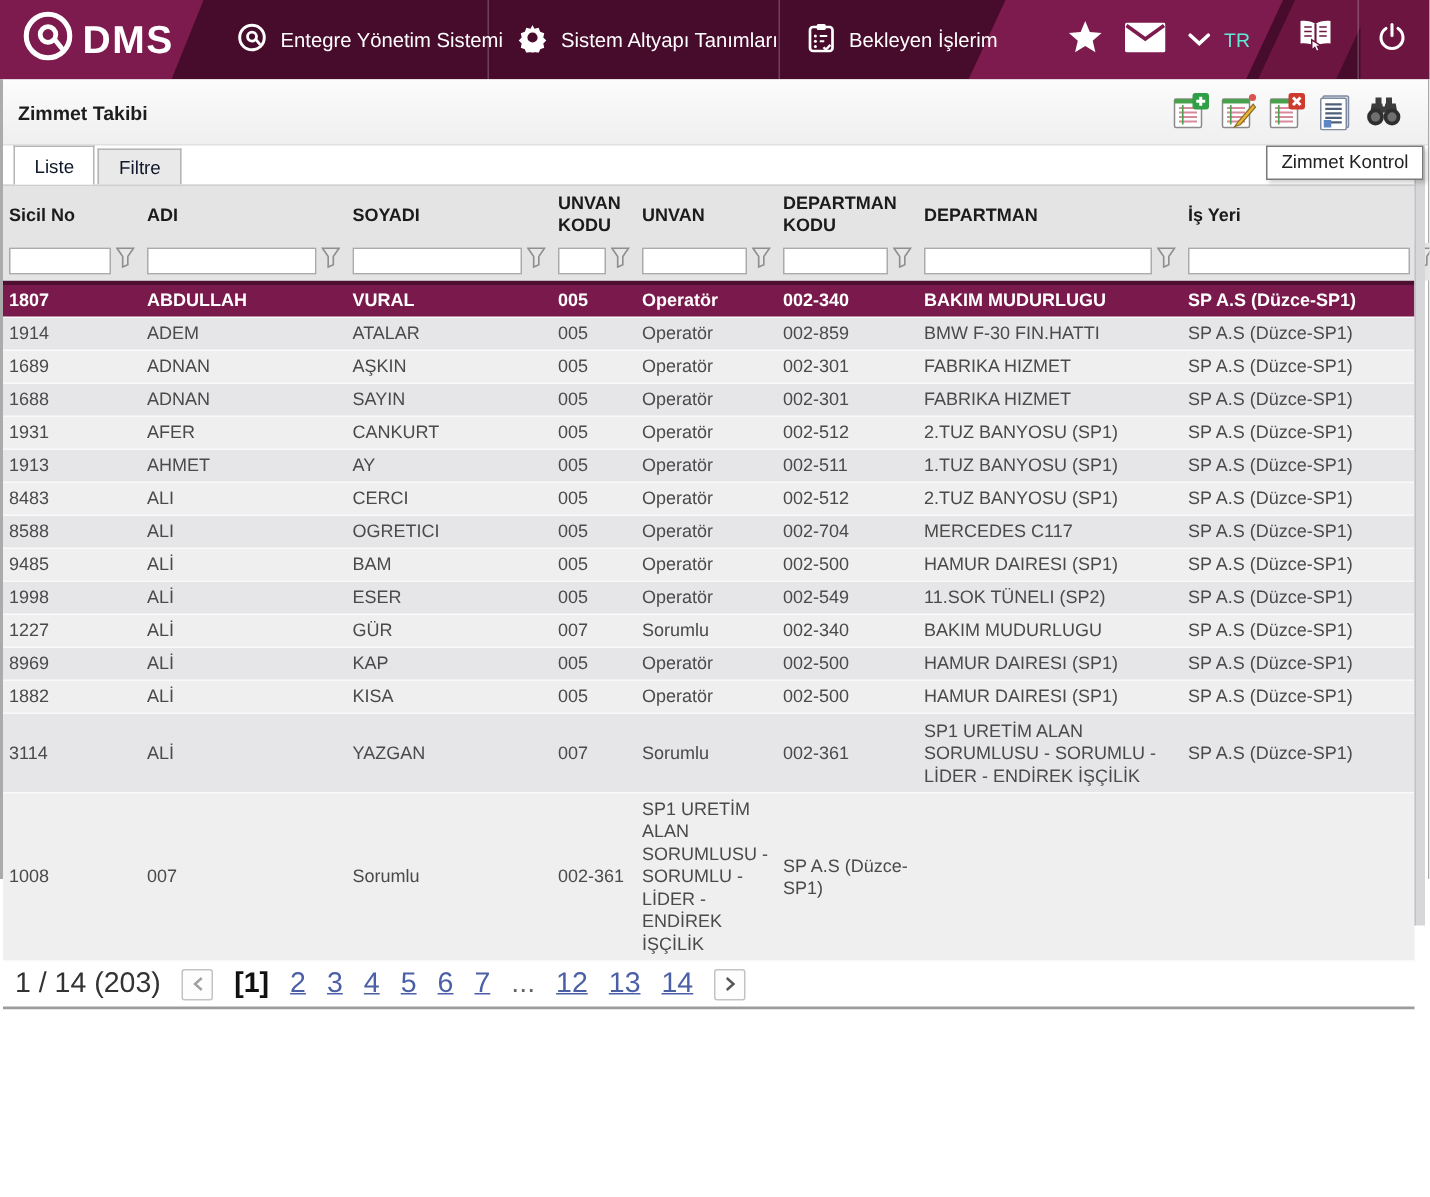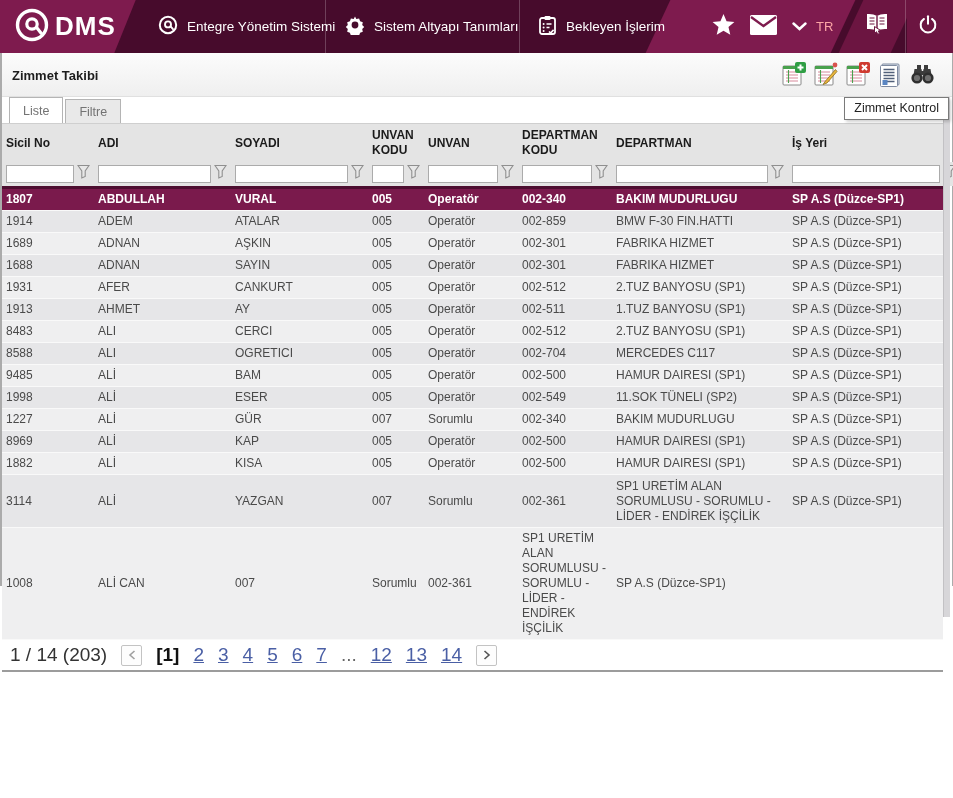--- a/index.html
+++ b/index.html
@@ -13,34 +13,34 @@
   .seg { position:absolute; top:0; bottom:0; }
   .seg-logo  { left:-30px; width:155px; background:var(--topbar-mid,#7E1B4E); transform:skewX(-22deg); }
   .seg-quick { left:658px;  width:185px; background:var(--topbar-mid,#7E1B4E); transform:skewX(-25deg); }
   .seg-tile1 { left:851px;  width:52px;  background:var(--topbar-tile,#6C1541); transform:skewX(-25deg); }
   .seg-tile2 { left:907px;  width:60px;  background:var(--topbar-tile,#6C1541); }
   .topbar .item { position:absolute; top:0; height:53px; display:flex; align-items:center; gap:9px;
                   color:#fff; font-size:13.5px; cursor:pointer; }
   .menu-sep { position:absolute; top:0; bottom:0; width:1px; background:rgba(255,255,255,.22); }
   .logo-wrap { position:absolute; left:14px; top:0; height:53px; display:flex; align-items:center; gap:5px; }
   .logo-text { color:#fff; font-weight:bold; font-size:26px; letter-spacing:1px; }
-  .lang { color:#fca5a5; font-size:13px; }
+  .lang { color:#5eead4; font-size:13px; }
 
   
   .frame { position:absolute; top:53px; left:0; right:0; bottom:0;
            border-left:2px solid #ababab; border-right:1px solid #ababab; background:#fff; }
   .titlebar { position:relative; height:44px; background:linear-gradient(#fcfcfc,#efefef);
               border-bottom:1px solid #e0e0e0; }
   .page-title { position:absolute; left:10px; top:15px; font-size:13px; font-weight:bold; color:#1d1d1d; }
   .toolbar { position:absolute; right:16px; top:7px; display:flex; gap:4px; }
   .tool { width:28px; height:28px; display:flex; align-items:center; justify-content:center; cursor:pointer; }
 
   
   .tabs { position:relative; height:26px; padding-left:7px; display:flex; align-items:flex-end; }
-  .tab { height:24px; padding:0 13px; display:flex; align-items:center; font-size:12.5px; color:#737373;
+  .tab { height:24px; padding:0 13px; display:flex; align-items:center; font-size:12.5px; color:#0f172a;
          border:1px solid #b4b4b4; border-bottom:none; background:#e9e9e9; margin-right:2px; cursor:pointer; }
   .tab.active { background:#fff; height:26px; font-weight:normal; position:relative; z-index:2; }
 
   .tooltip { position:absolute; top:44px; right:3px; z-index:50; background:#fff;
              border:1px solid #7a7a7a; padding:3px 9px 4px; font-size:12.5px; color:#222;
              box-shadow:2px 2px 3px rgba(0,0,0,.18); }
 
   
   .table { position:relative; width:941px; }
   .cols { display:grid; grid-template-columns:92px 137px 137px 56px 94px 94px 176px auto; }
@@ -446,21 +446,20 @@
             <div class="td">ALİ</div>
             <div class="td">YAZGAN</div>
             <div class="td">007</div>
             <div class="td">Sorumlu</div>
             <div class="td">002-361</div>
             <div class="td">SP1 URETİM ALAN SORUMLUSU - SORUMLU - LİDER - ENDİREK İŞÇİLİK</div>
             <div class="td">SP A.S (Düzce-SP1)</div>
           </div>
           <div class="tr cols tall">
             <div class="td">1008</div>
-            <div class="td">ALİ CAN</div>
             <div class="td">007</div>
             <div class="td">Sorumlu</div>
             <div class="td">002-361</div>
             <div class="td">SP1 URETİM ALAN SORUMLUSU - SORUMLU - LİDER - ENDİREK İŞÇİLİK</div>
             <div class="td">SP A.S (Düzce-SP1)</div>
           </div>
         </div>
 
       <div class="pager">
         <span>1 / 14 (203)</span>

